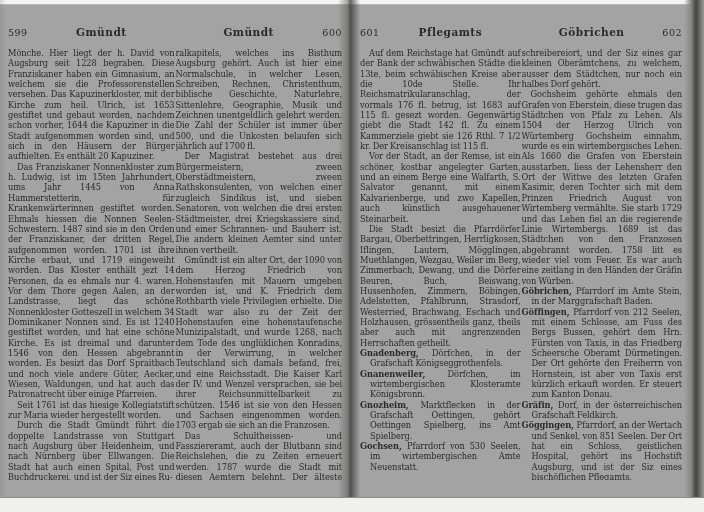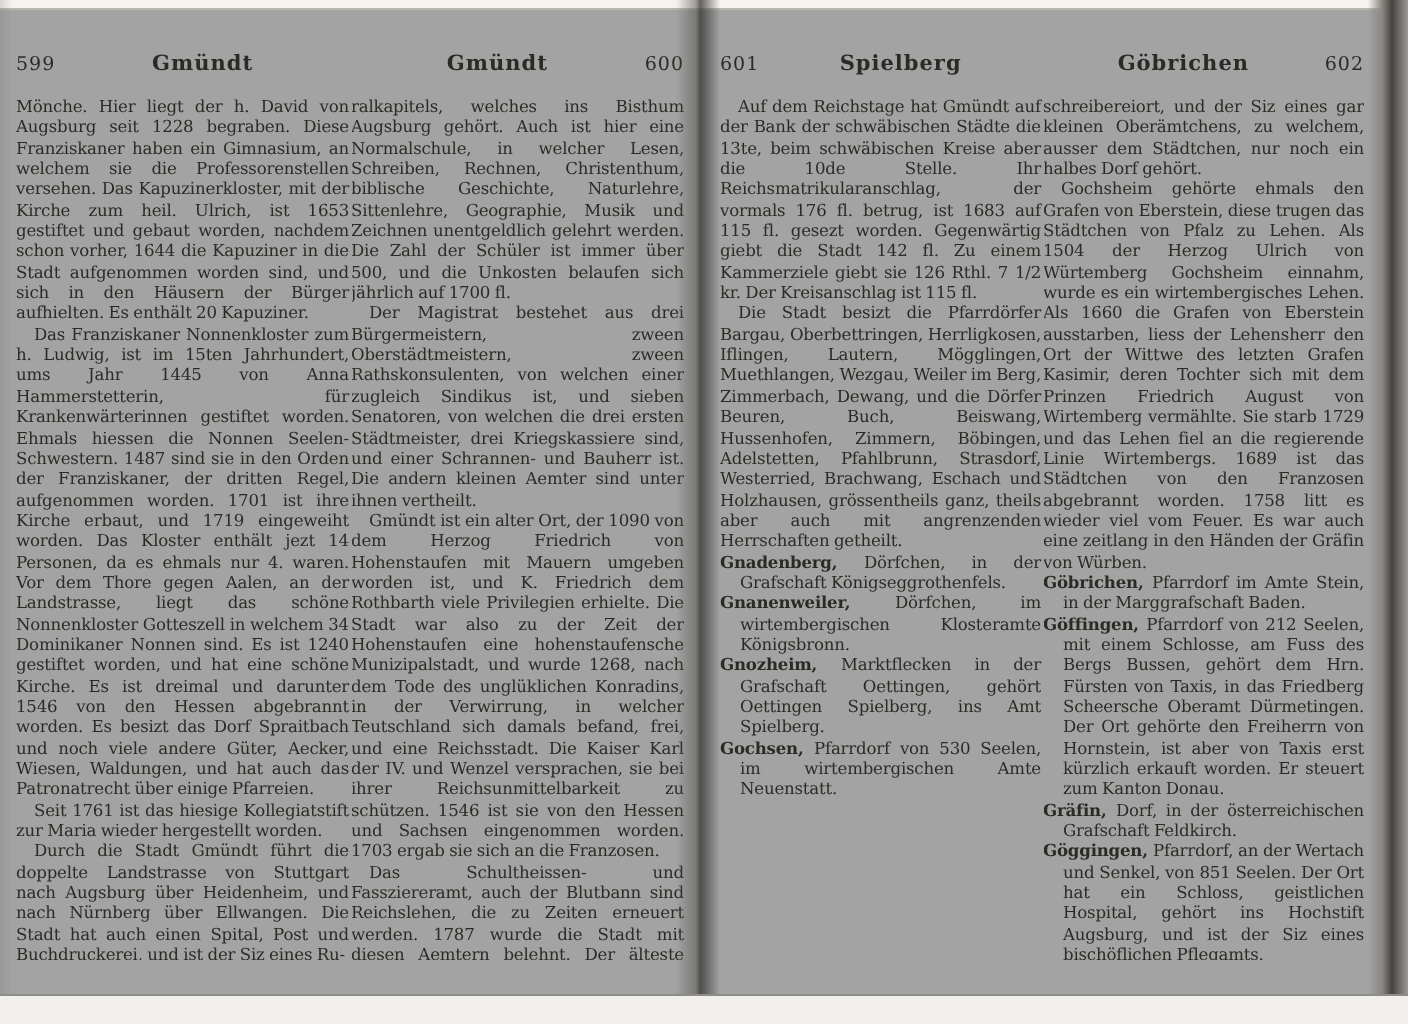--- a/index.html
+++ b/index.html
@@ -56,27 +56,28 @@
           <p class="ind">Der Magistrat bestehet aus drei Bürgermeistern, zween Oberstädtmeistern, zween Rathskonsulenten, von welchen einer zugleich Sindikus ist, und sieben Senatoren, von welchen die drei ersten Städtmeister, drei Kriegskassiere sind, und einer Schrannen- und Bauherr ist. Die andern kleinen Aemter sind unter ihnen vertheilt.</p>
           <p class="ind">Gmündt ist ein alter Ort, der 1090 von dem Herzog Friedrich von Hohenstaufen mit Mauern umgeben worden ist, und K. Friedrich dem Rothbarth viele Privilegien erhielte. Die Stadt war also zu der Zeit der Hohenstaufen eine hohenstaufensche Munizipalstadt, und wurde 1268, nach dem Tode des unglüklichen Konradins, in der Verwirrung, in welcher Teutschland sich damals befand, frei, und eine Reichsstadt. Die Kaiser Karl der IV. und Wenzel versprachen, sie bei ihrer Reichsunmittelbarkeit zu schützen. 1546 ist sie von den Hessen und Sachsen eingenommen worden. 1703 ergab sie sich an die Franzosen.</p>
           <p class="ind">Das Schultheissen- und Fassziereramt, auch der Blutbann sind Reichslehen, die zu Zeiten erneuert werden. 1787 wurde die Stadt mit diesen Aemtern belehnt. Der älteste Bürgermeister führt das Amt des Reichsschultheissen und Fassziehers.</p>
         </div>
     </div>
   </div>
 
   <div class="page" id="page-right">
     <div class="page-header">
       <span class="no">601</span>
-      <span class="rt">Spielberg</span>
+      <span class="rt">Pflegamts</span>
       <span class="rt">Göbrichen</span>
       <span class="no">602</span>
     </div>
     <div class="cols">
       <div class="col">
           <p class="ind">Auf dem Reichstage hat Gmündt auf der Bank der schwäbischen Städte die 13te, beim schwäbischen Kreise aber die 10de Stelle. Ihr Reichsmatrikularanschlag, der vormals 176 fl. betrug, ist 1683 auf 115 fl. gesezt worden. Gegenwärtig giebt die Stadt 142 fl. Zu einem Kammerziele giebt sie 126 Rthl. 7 1/2 kr. Der Kreisanschlag ist 115 fl.</p>
+          <p class="ind">Vor der Stadt, an der Remse, ist ein schöner, kostbar angelegter Garten, und an einem Berge eine Walfarth, S. Salvator genannt, mit einem Kalvarienberge, und zwo Kapellen, auch künstlich ausgehauener Steinarbeit.</p>
           <p class="ind">Die Stadt besizt die Pfarrdörfer Bargau, Oberbettringen, Herrligkosen, Iflingen, Lautern, Mögglingen, Muethlangen, Wezgau, Weiler im Berg, Zimmerbach, Dewang, und die Dörfer Beuren, Buch, Beiswang, Hussenhofen, Zimmern, Böbingen, Adelstetten, Pfahlbrunn, Strasdorf, Westerried, Brachwang, Eschach und Holzhausen, grössentheils ganz, theils aber auch mit angrenzenden Herrschaften getheilt.</p>
           <p class="entry"><b>Gnadenberg, </b>Dörfchen, in der Grafschaft Königseggrothenfels.</p>
           <p class="entry"><b>Gnanenweiler, </b>Dörfchen, im wirtembergischen Klosteramte Königsbronn.</p>
           <p class="entry"><b>Gnozheim, </b>Marktflecken in der Grafschaft Oettingen, gehört Oettingen Spielberg, ins Amt Spielberg.</p>
           <p class="entry"><b>Gochsen, </b>Pfarrdorf von 530 Seelen, im wirtembergischen Amte Neuenstatt.</p>
         </div>
       <div class="col">
           <p class="">schreibereiort, und der Siz eines gar kleinen Oberämtchens, zu welchem, ausser dem Städtchen, nur noch ein halbes Dorf gehört.</p>
           <p class="ind">Gochsheim gehörte ehmals den Grafen von Eberstein, diese trugen das Städtchen von Pfalz zu Lehen. Als 1504 der Herzog Ulrich von Würtemberg Gochsheim einnahm, wurde es ein wirtembergisches Lehen. Als 1660 die Grafen von Eberstein ausstarben, liess der Lehensherr den Ort der Wittwe des letzten Grafen Kasimir, deren Tochter sich mit dem Prinzen Friedrich August von Wirtemberg vermählte. Sie starb 1729 und das Lehen fiel an die regierende Linie Wirtembergs. 1689 ist das Städtchen von den Franzosen abgebrannt worden. 1758 litt es wieder viel vom Feuer. Es war auch eine zeitlang in den Händen der Gräfin von Würben.</p>
           <p class="entry"><b>Göbrichen, </b>Pfarrdorf im Amte Stein, in der Marggrafschaft Baden.</p>

